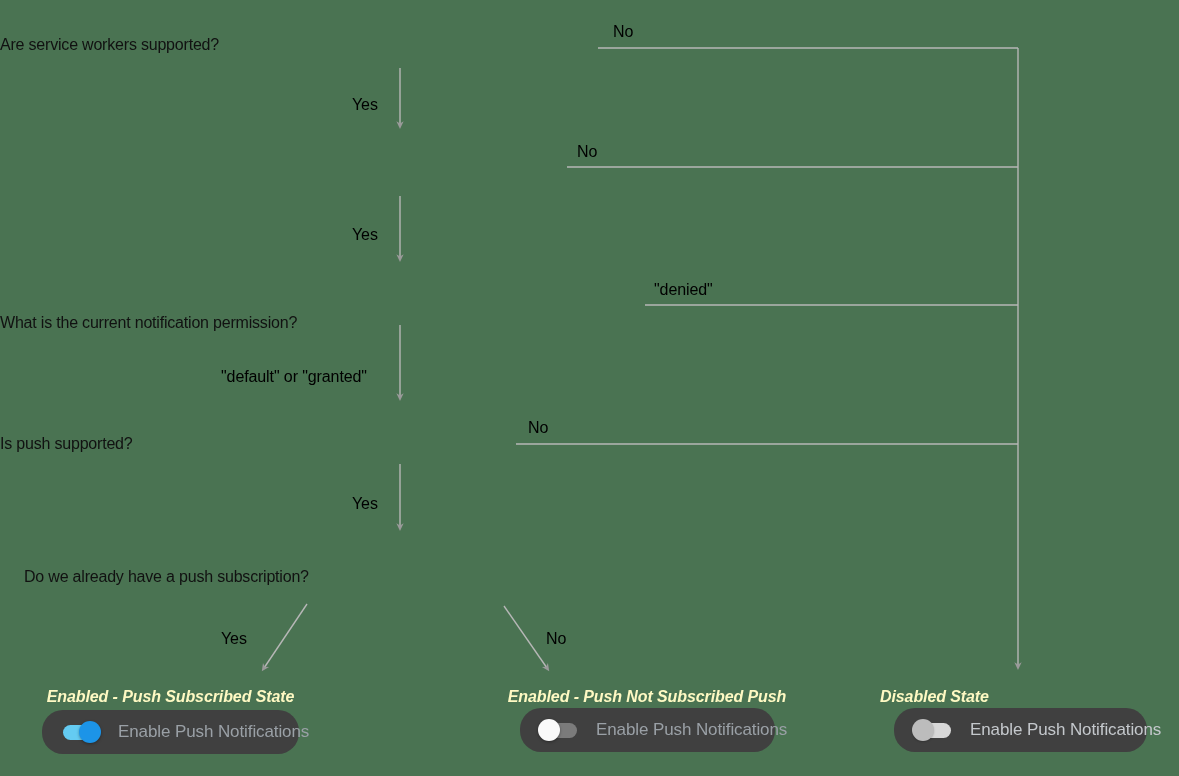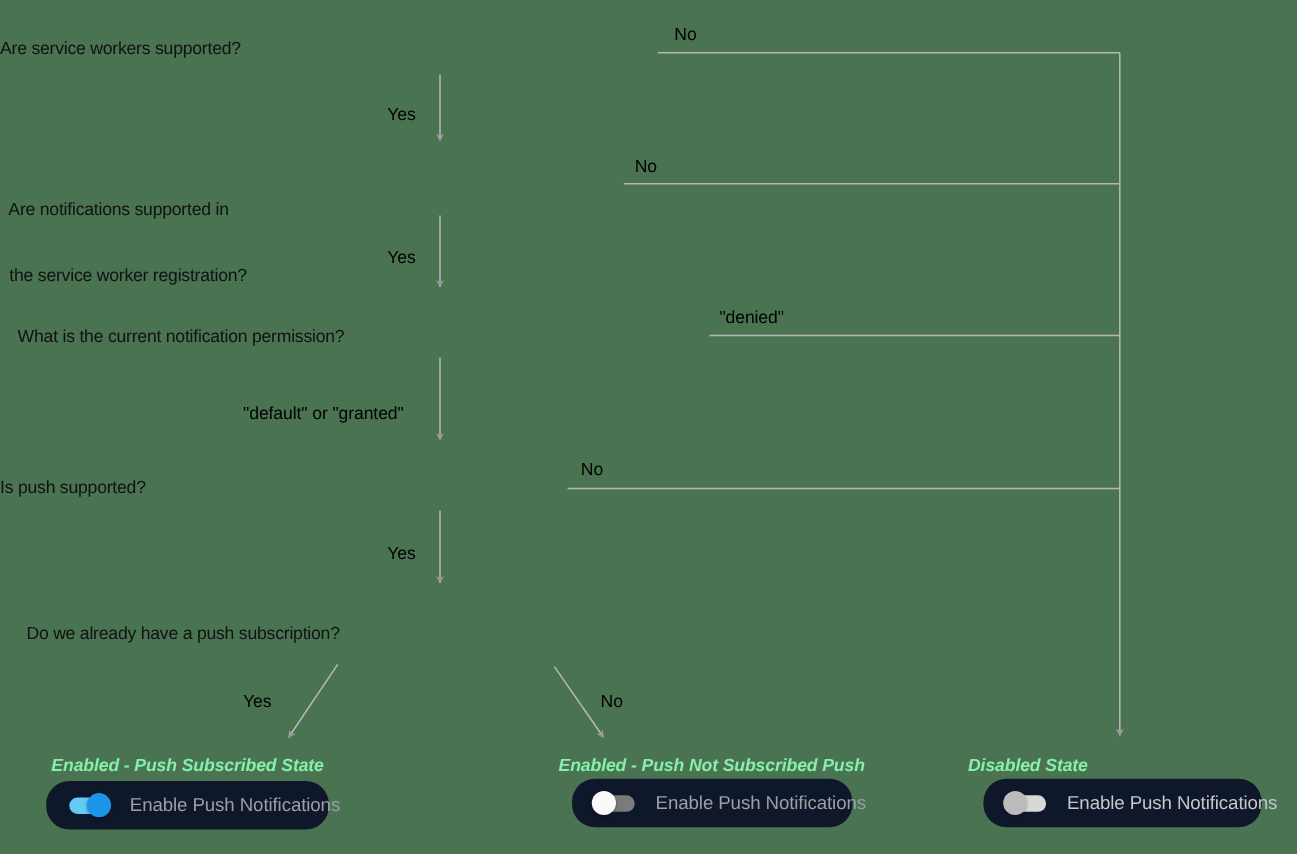--- a/index.html
+++ b/index.html
@@ -33,30 +33,30 @@
   .edge-label {
     position: absolute;
     color: #000000;
     font-size: 16px;
     font-weight: 400;
     white-space: pre;
     letter-spacing: -0.1px;
   }
   .state-label {
     position: absolute;
-    color: #86efac;
+    color: #fef9c3;
     font-size: 16px;
     font-style: italic;
     font-weight: 700;
     white-space: pre;
     letter-spacing: -0.1px;
   }
   .toggle-card {
     position: absolute;
-    background: #0f172a;
+    background: #404040;
     display: flex;
     align-items: center;
     padding-left: 18px;
     height: 44px;
     border-radius: 21px;
   }
   .switch {
     position: relative;
     width: 42px;
     height: 22px;
@@ -115,25 +115,24 @@
 
   <line x1="1018" y1="48" x2="1018" y2="666" stroke="#b7b7b7" stroke-width="1.4" marker-end="url(#arrowhead)"></line>
 
   <line x1="307" y1="604" x2="264" y2="668" stroke="#b7b7b7" stroke-width="1.4" marker-end="url(#arrowhead)"></line>
   <line x1="504" y1="606" x2="547" y2="668" stroke="#b7b7b7" stroke-width="1.4" marker-end="url(#arrowhead)"></line>
 </svg>
 
 <div class="node-text" style="left:0; top:30px; width:800px;">Are service workers supported?</div>
 
 <div class="node-text" style="left:0; top:146px; width:800px;">
-  <span>Are notifications supported in</span><br>
-  <span>the service worker registration?</span>
+  <br>
 </div>
 
-<div class="node-text" style="left:0; top:292px; width:800px;margin-left:16px;">What is the current notification permission?</div>
+<div class="node-text" style="left:0; top:308px; width:800px;">What is the current notification permission?</div>
 
 <div class="node-text" style="left:0; top:429px; width:800px;">Is push supported?</div>
 
 <div class="node-text" style="left:0; top:562px; width:800px;padding-left:24px;">Do we already have a push subscription?</div>
 
 <div class="edge-label" style="left:352px; top:96px;">Yes</div>
 <div class="edge-label" style="left:613px; top:23px;">No</div>
 
 <div class="edge-label" style="left:352px; top:226px;">Yes</div>
 <div class="edge-label" style="left:577px; top:143px;">No</div>

